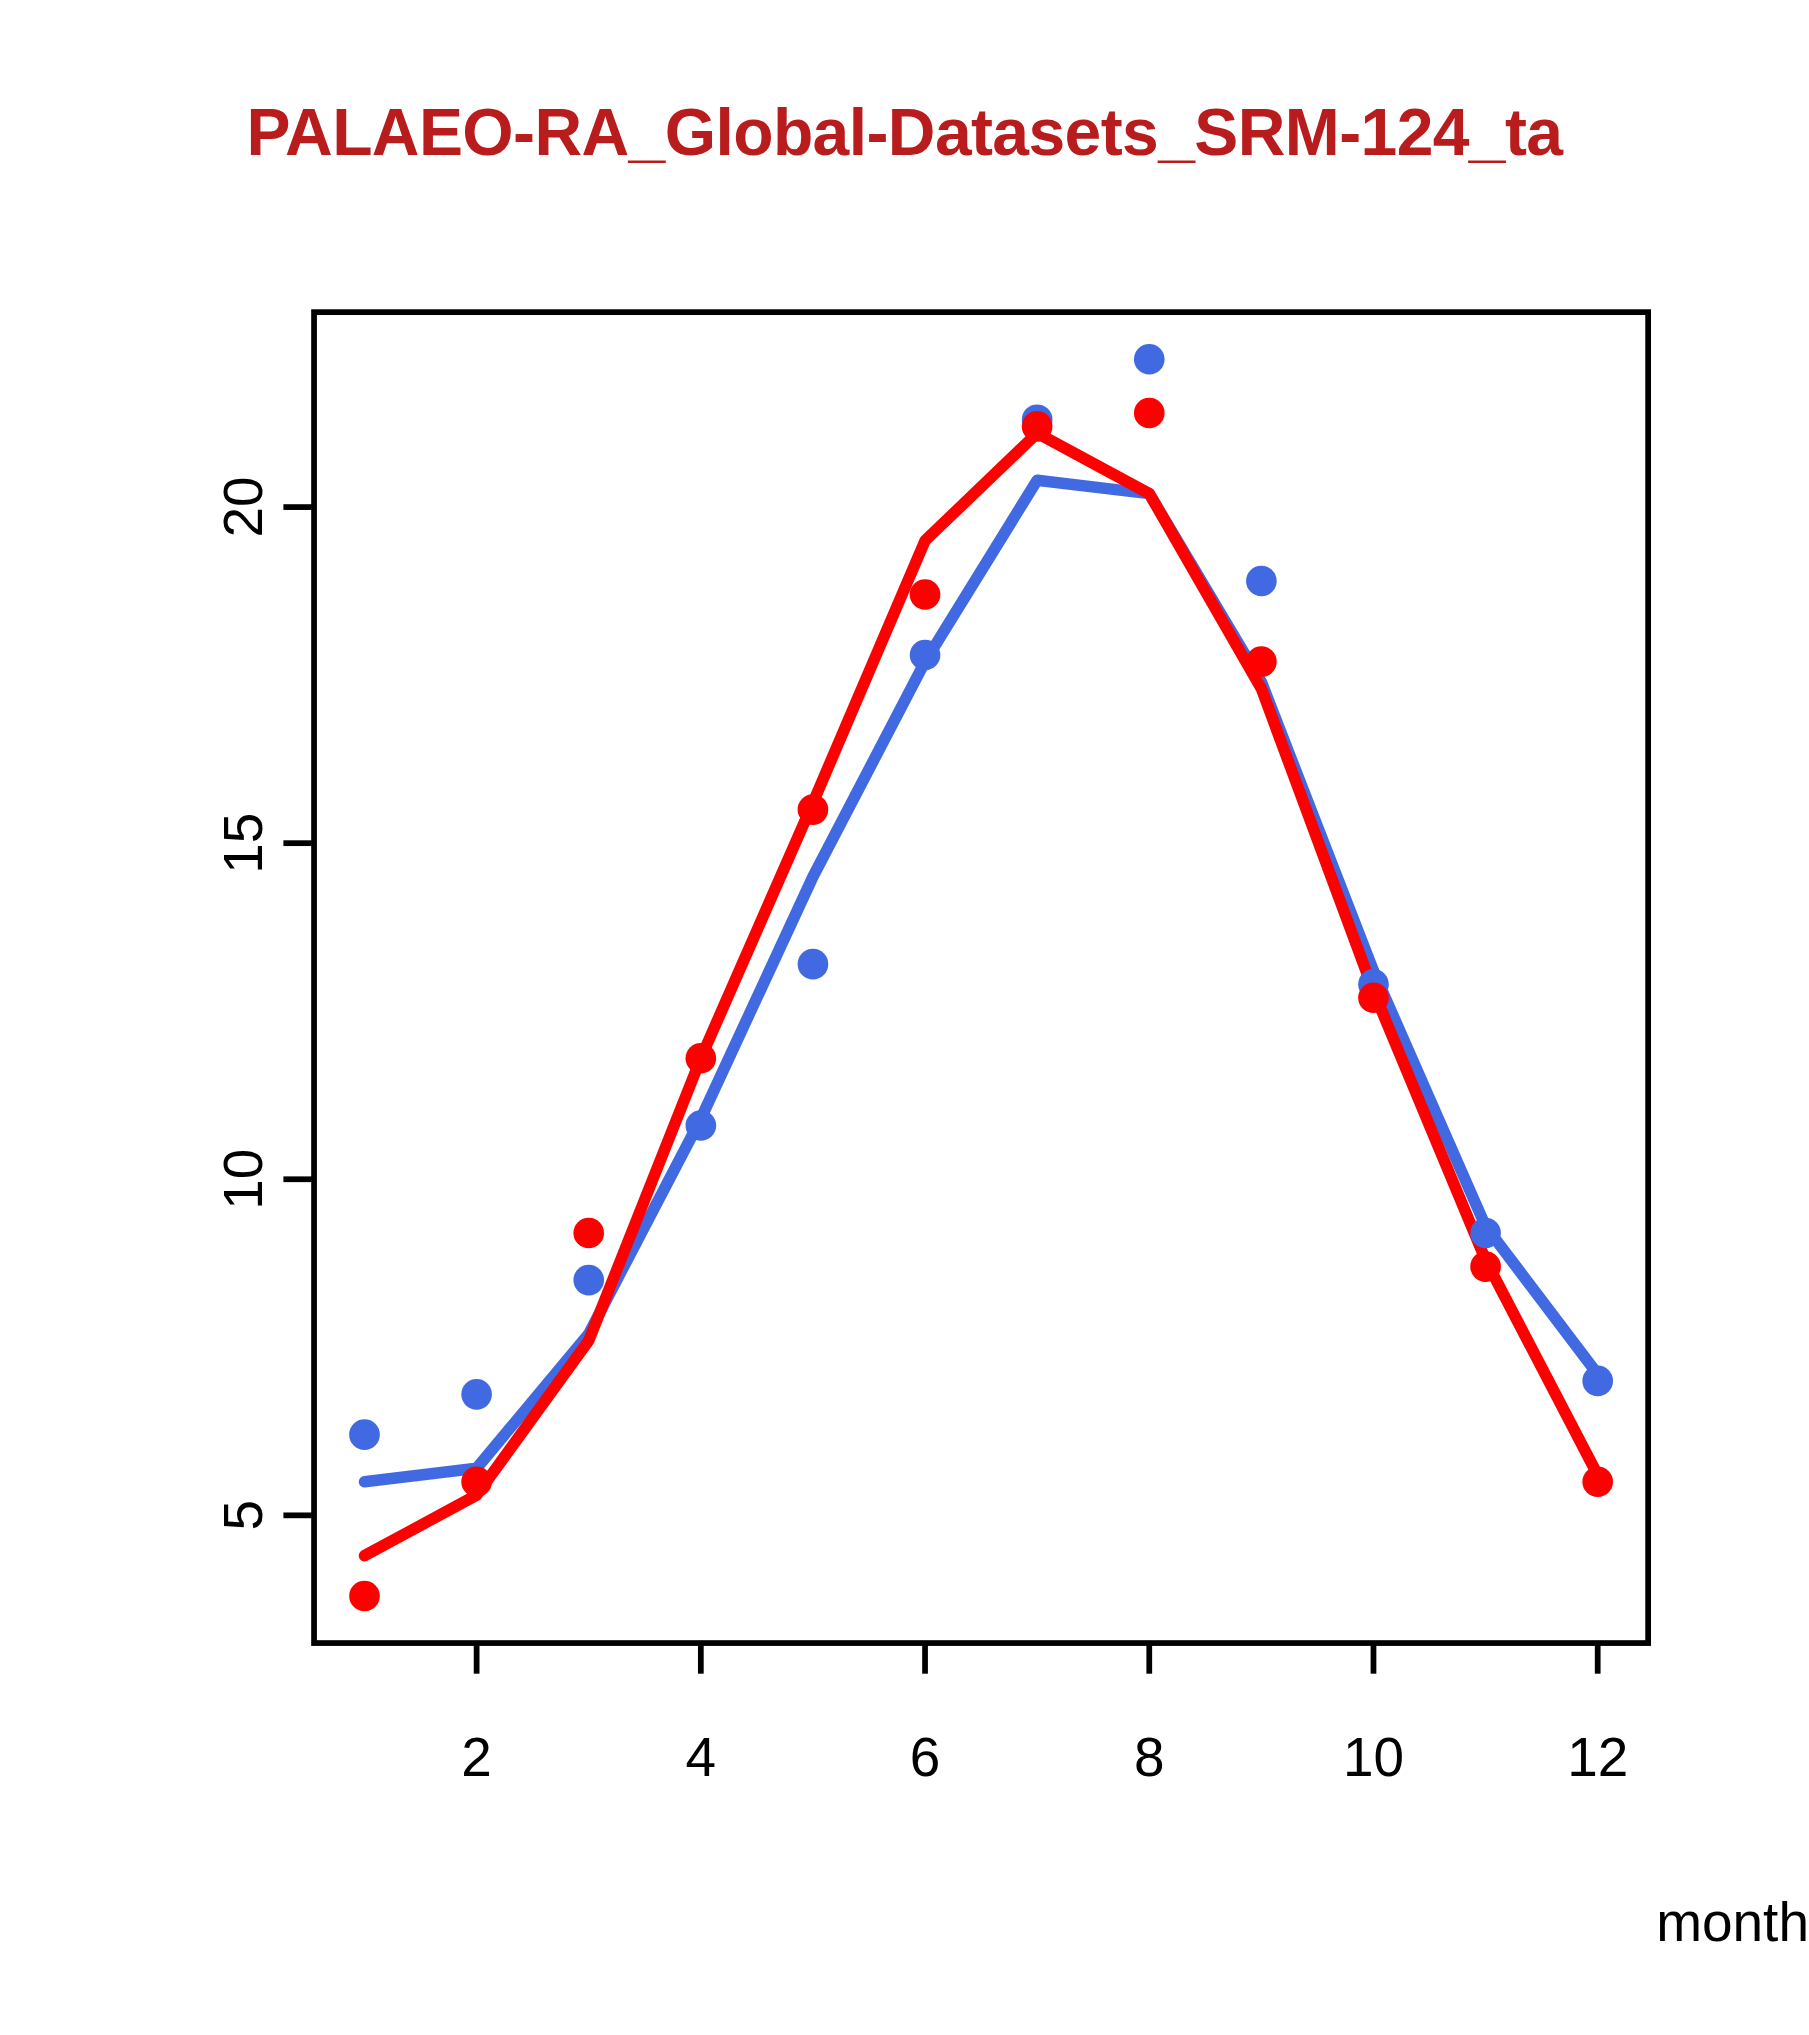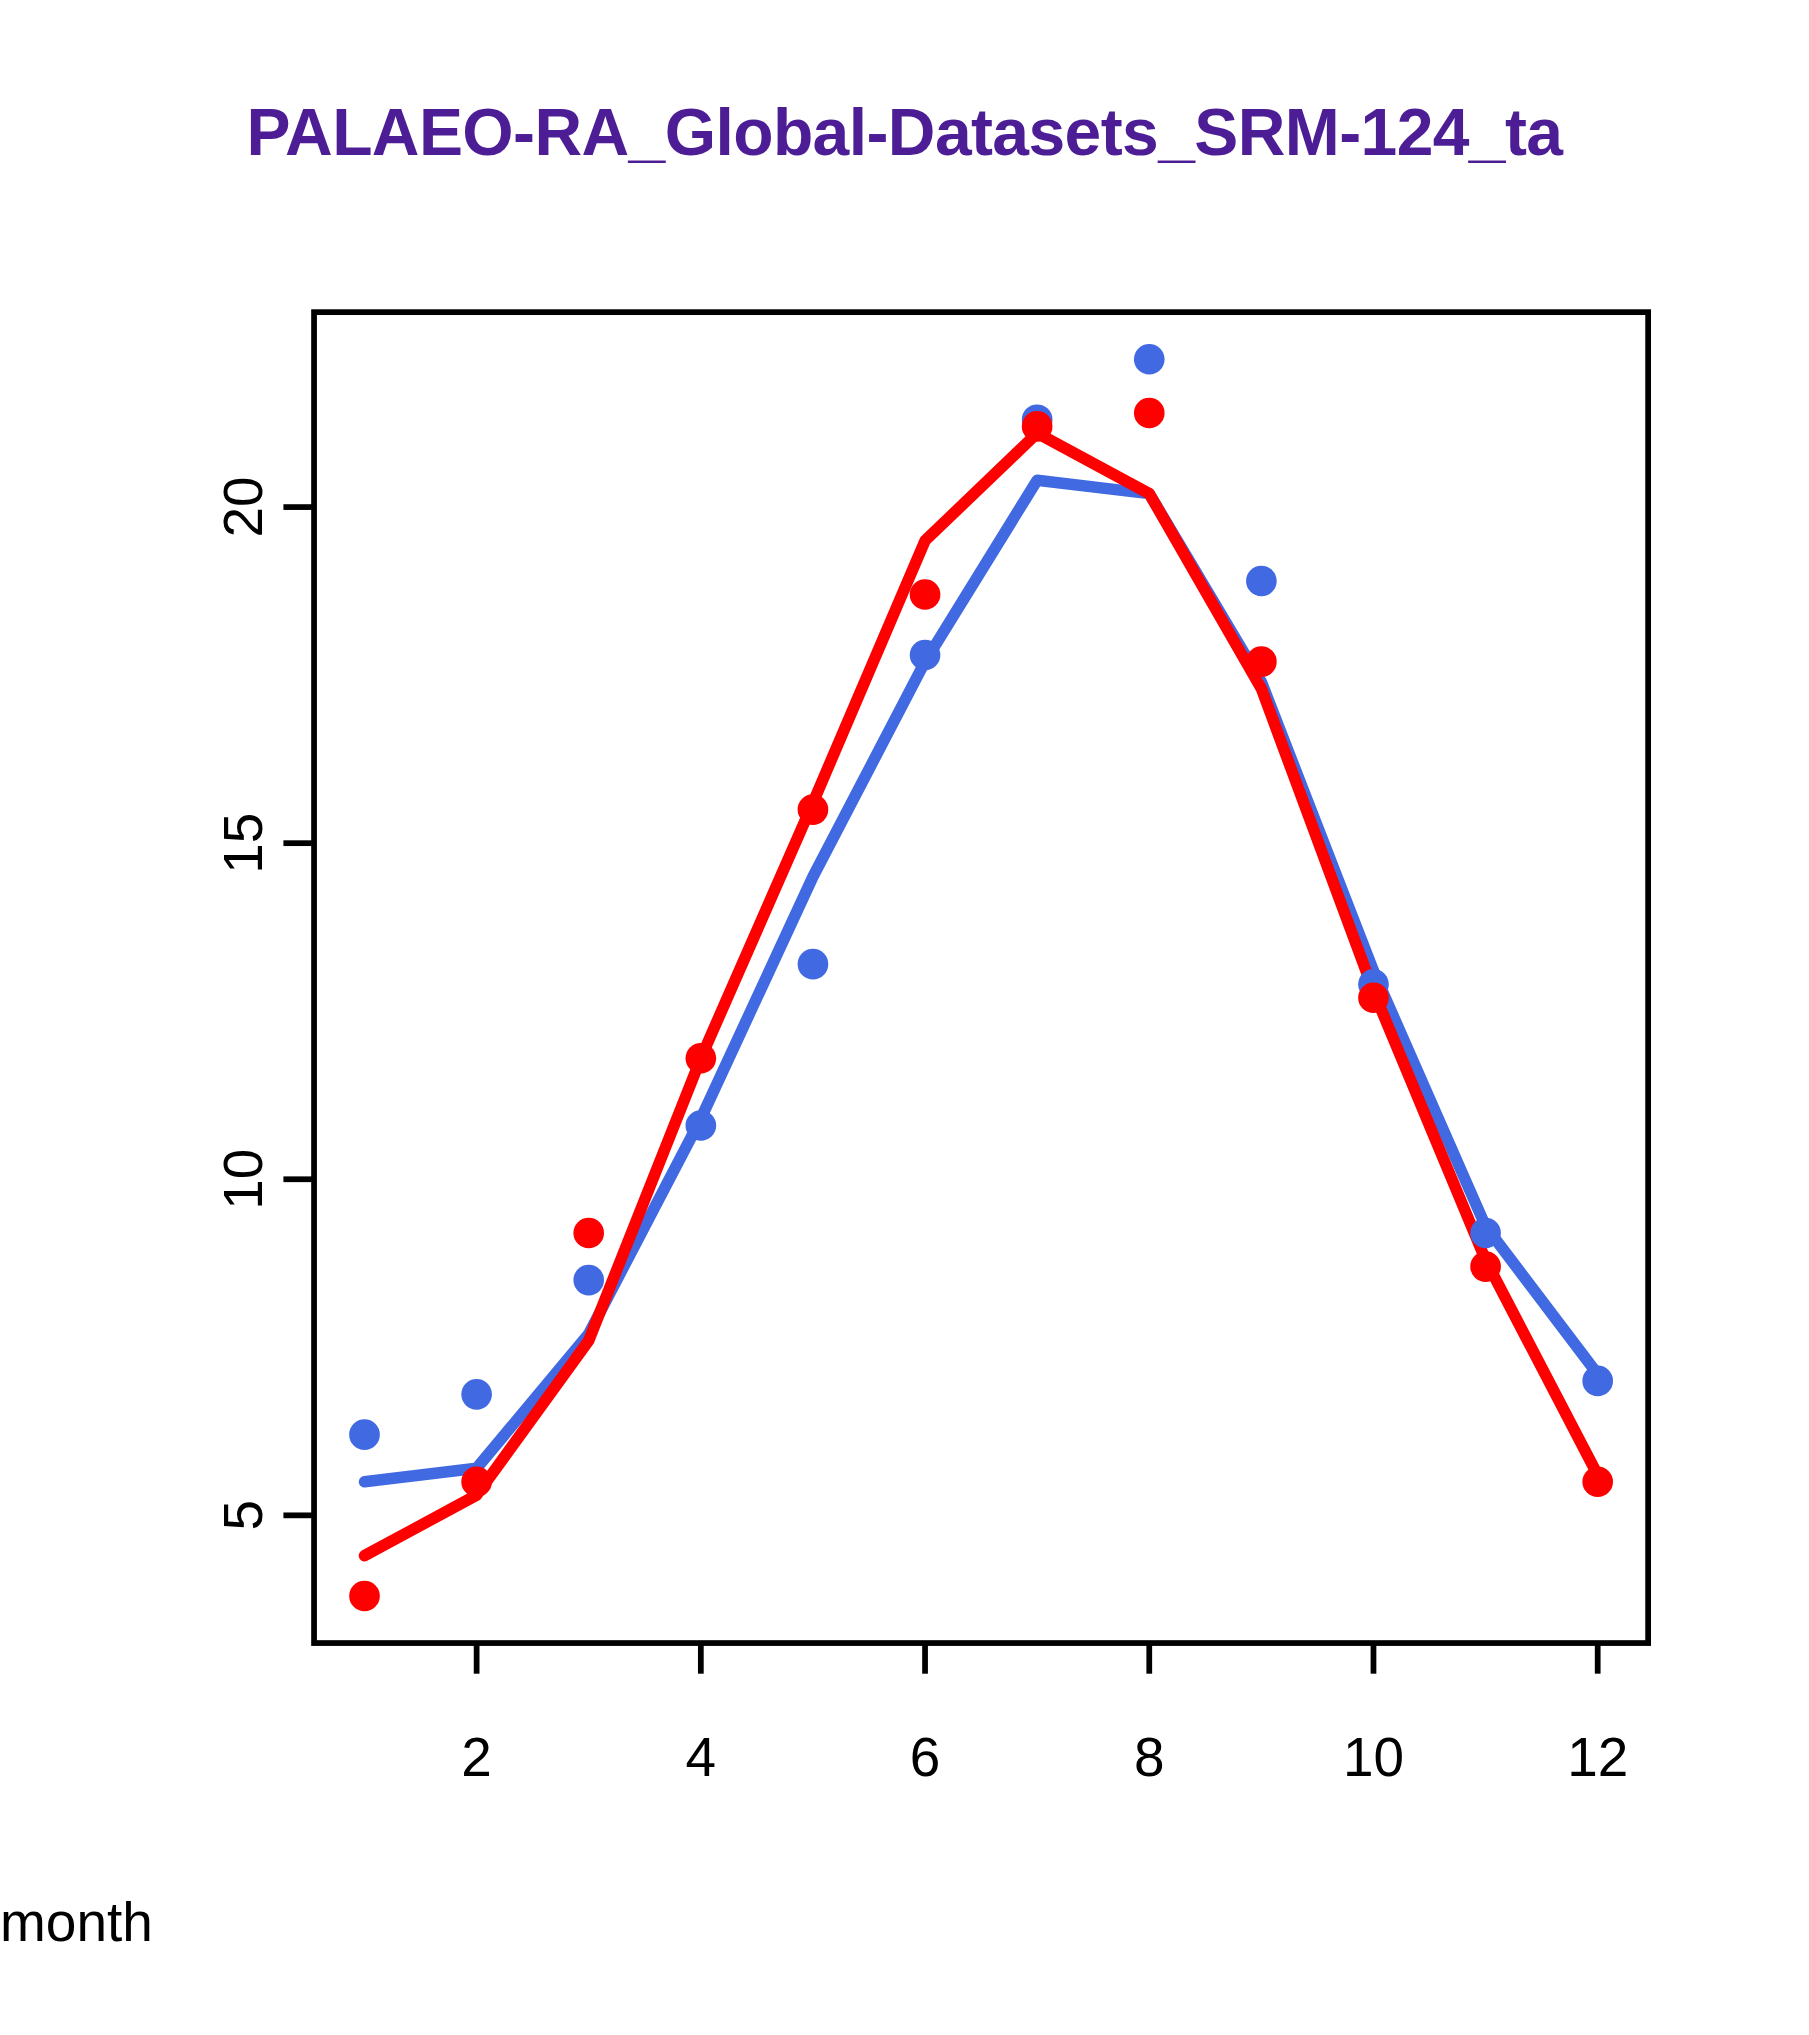--- a/index.html
+++ b/index.html
@@ -22,39 +22,39 @@
   #chart-title {
     position: absolute;
     left: 0;
     top: 94px;
     width: 1809px;
     text-align: center;
     font-family: "Liberation Sans", sans-serif;
     font-weight: bold;
     font-size: 66px;
     letter-spacing: -0.6px;
-    color: #4c1d95;
+    color: #b91c1c;
     white-space: nowrap;
   }
   #plot-svg {
     position: absolute;
     left: 0;
     top: 0;
   }
   .axis-tick-label {
     font-family: "Liberation Sans", sans-serif;
     font-size: 86px;
     fill: #000000;
   }
   #x-axis-title {
     position: absolute;
     left: 0;
     top: 1890px;
     width: 1809px;
-    text-align: left;
+    text-align: right;
     font-family: "Liberation Sans", sans-serif;
     font-size: 55px;
     color: #000000;
   }
 </style>
 </head>
 <body>
 
 <div id="figure">
 

